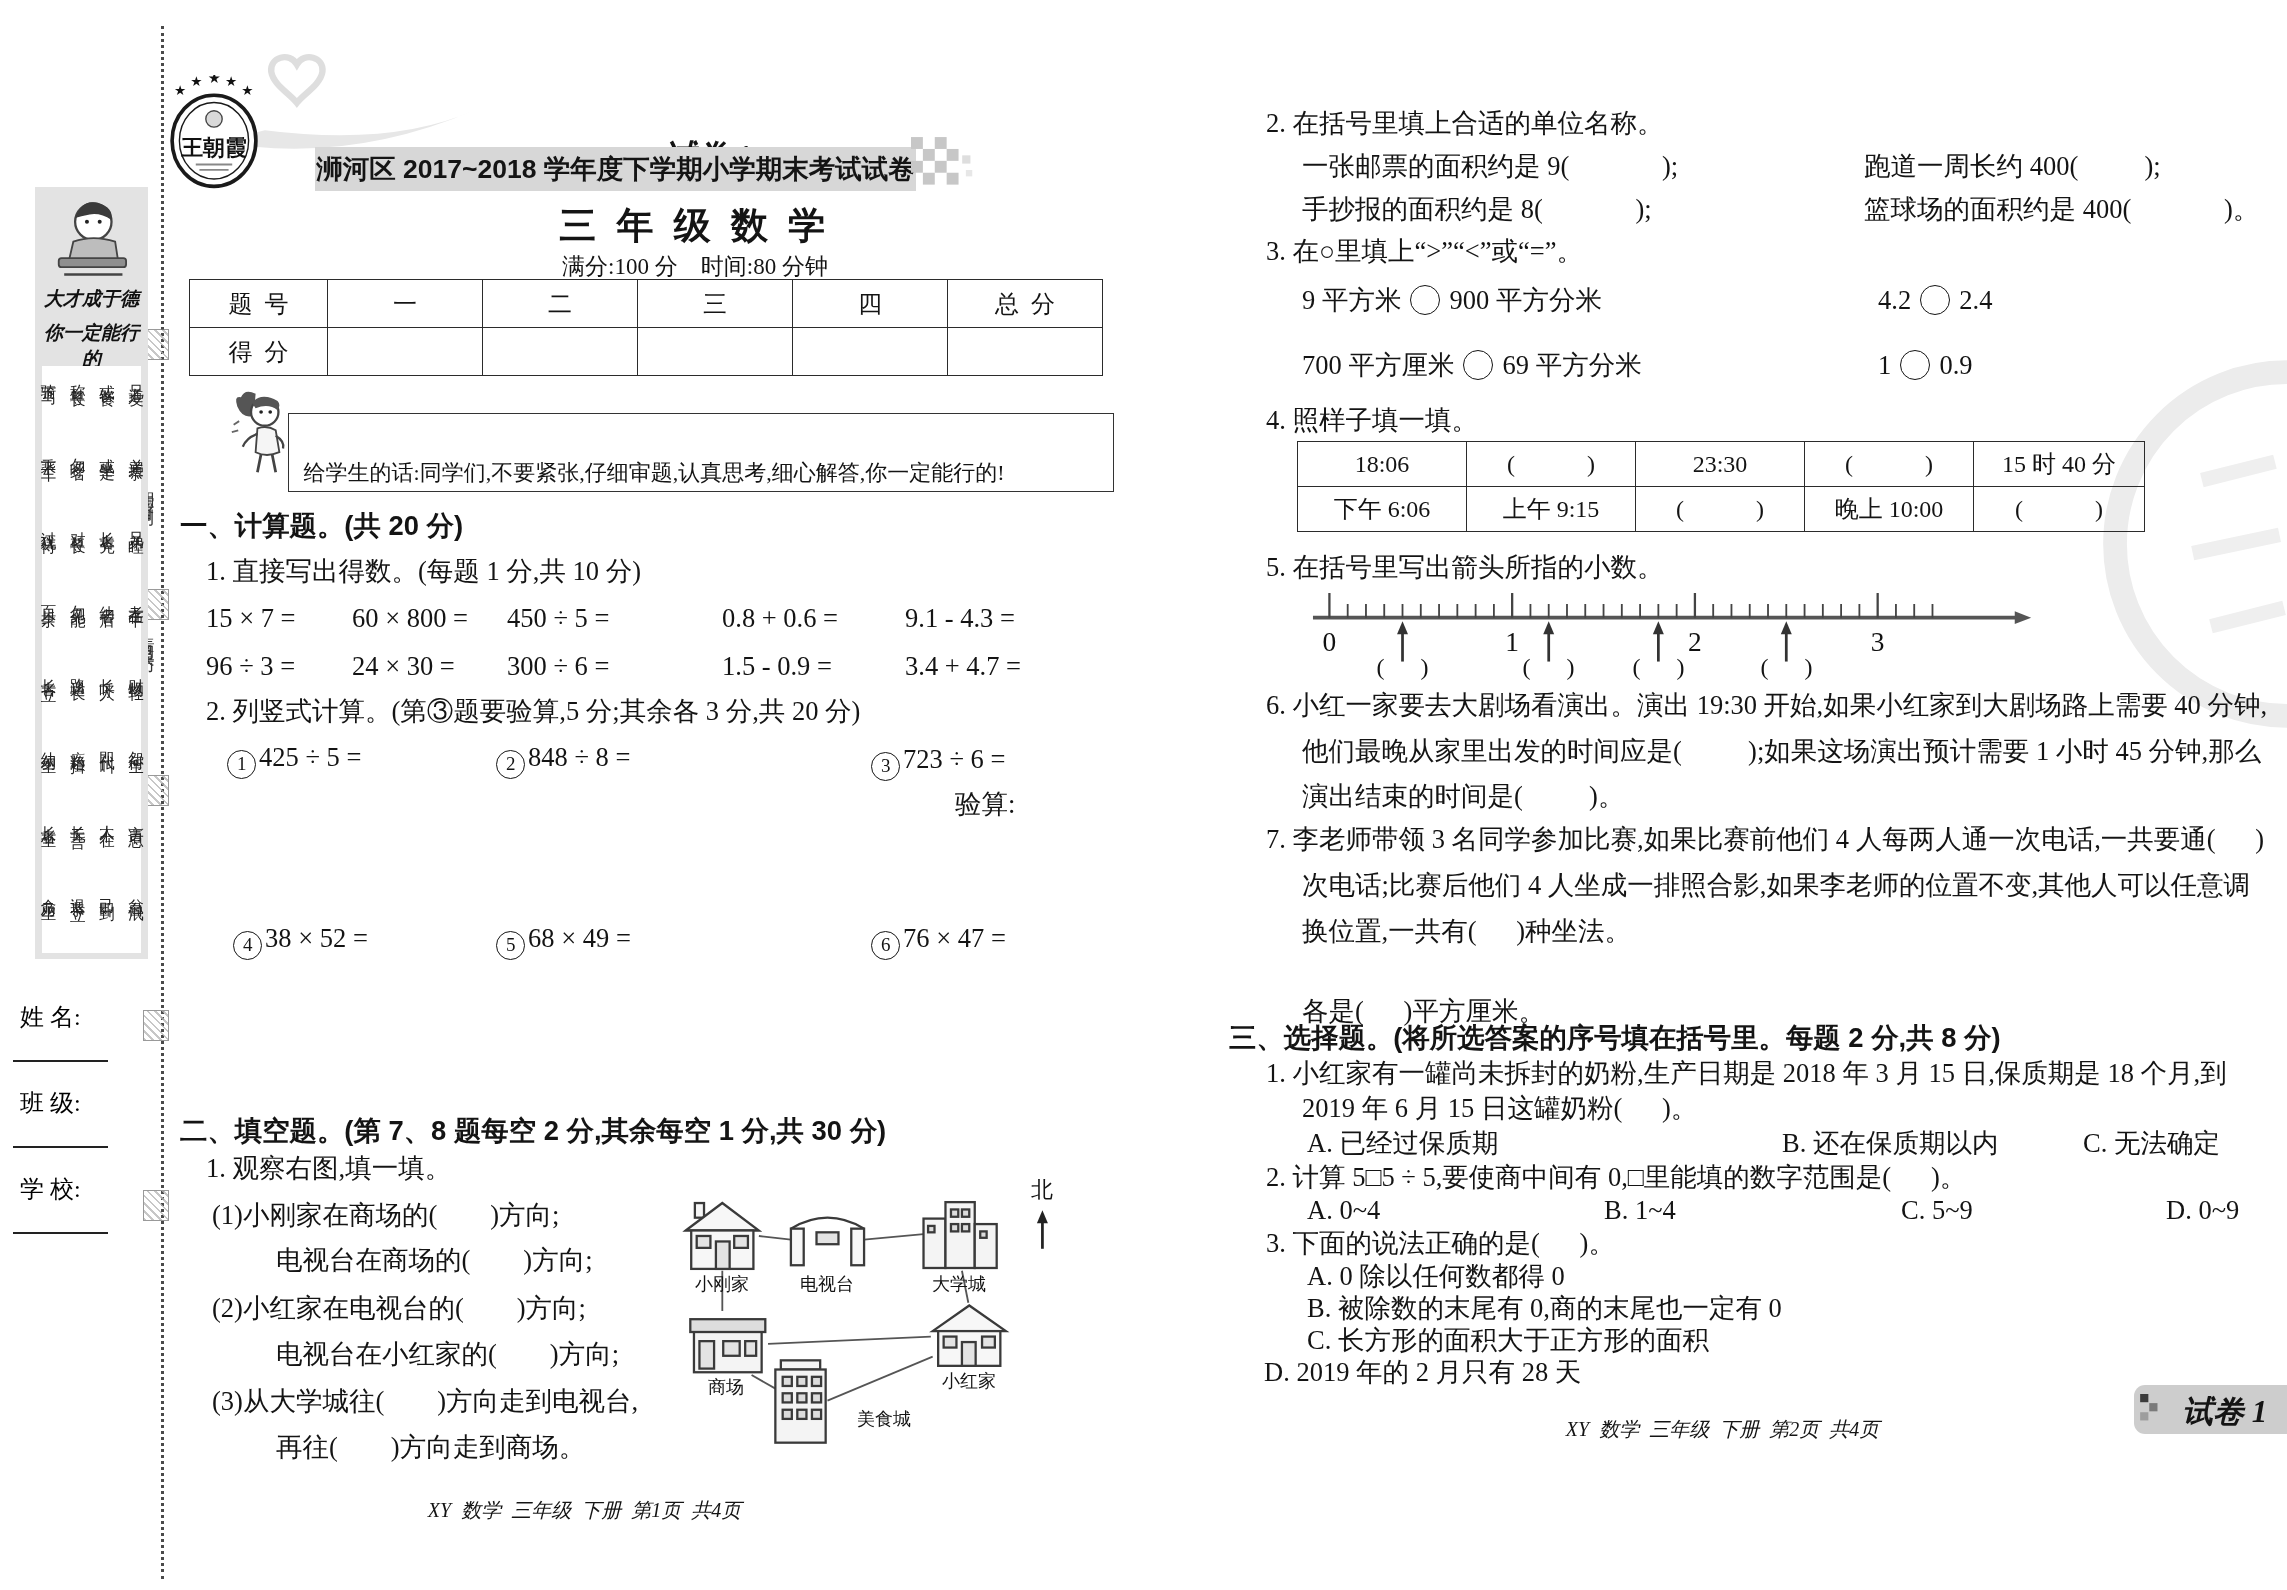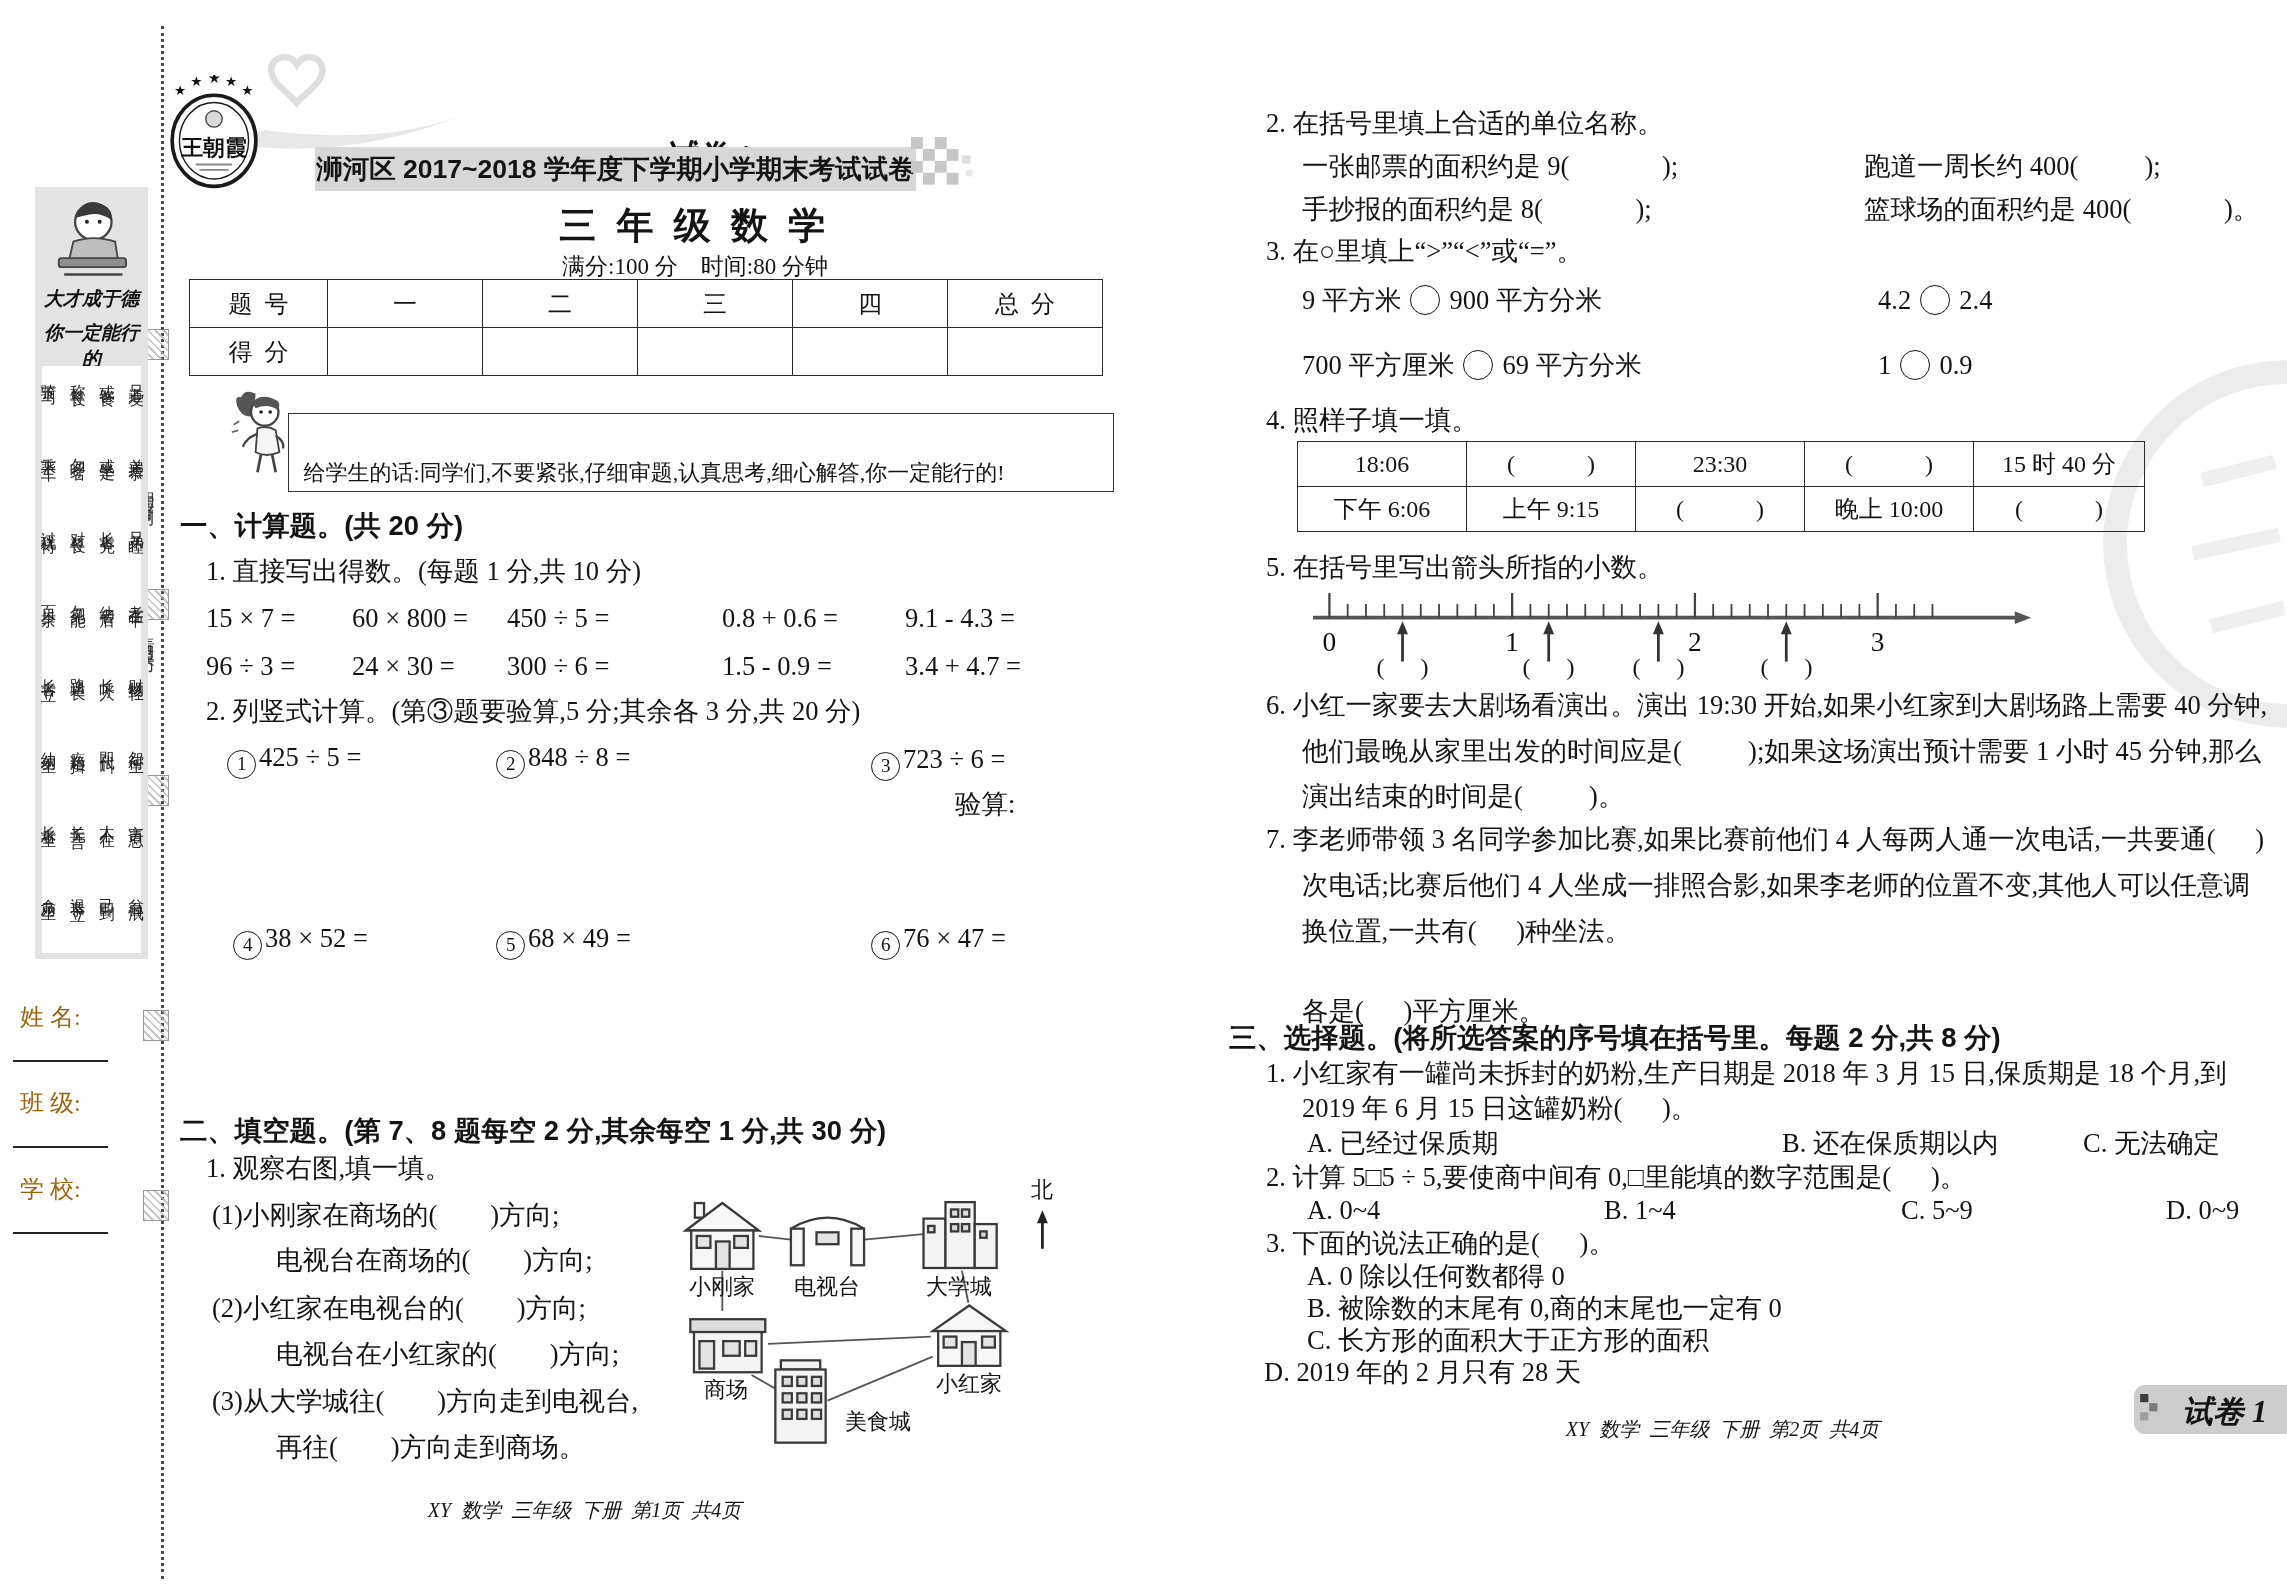--- a/index.html
+++ b/index.html
@@ -14,21 +14,21 @@
   #fold-line{position:absolute;left:161px;top:25.6px;height:1553px;width:0;border-left:3.7px dotted #4a4a4a;}
   #side-panel{position:absolute;left:35px;top:187px;width:113px;height:772px;background:#e3e3e3;}
   #verse-box{position:absolute;left:7.3px;top:179px;width:99px;height:587px;background:#fff;}
   .v-row{display:flex;justify-content:center;gap:8.2px;margin-top:6.4px;height:67px;}
   .v-cell{writing-mode:vertical-rl;text-orientation:upright;font-size:15.5px;letter-spacing:3.7px;color:#222;}
   .motto{position:absolute;left:0;width:113px;text-align:center;font-weight:bold;font-style:italic;font-size:19px;color:#111;}
   .v-notice{position:absolute;left:133px;writing-mode:vertical-rl;text-orientation:upright;
             font-size:18.3px;letter-spacing:6.4px;color:#333;}
   .fold-mark{position:absolute;left:143px;width:24px;height:29px;border:1.8px solid #777;opacity:.75;
              background:repeating-linear-gradient(45deg,#b5b5b5 0 1.8px,transparent 1.8px 5.5px);}
-  .field-label{position:absolute;left:20px;font-size:24px;color:#a16207;}
+  .field-label{position:absolute;left:20px;font-size:24px;color:#000000;}
   .uline{position:absolute;left:12.8px;width:95px;height:1.8px;background:#222;}
   
   #title-band{position:absolute;left:315px;top:147px;width:601px;height:44px;background:#d7d7d7;
               display:flex;align-items:center;justify-content:center;font-weight:bold;font-size:26.5px;
               font-family:"Liberation Sans","DejaVu Sans",sans-serif;letter-spacing:0;}
   .stars{font-size:22px;color:#9a9a9a;}
   .stars.dark{color:#222;}
   #paper-label{font-size:32px;font-weight:bold;font-style:italic;margin:0 5.5px;}
   
   table.grid{position:absolute;border-collapse:collapse;table-layout:fixed;}
@@ -36,21 +36,21 @@
   
   #note-box{position:absolute;left:288px;top:413px;width:824px;height:77px;border:1.8px solid #333;}
   .note-line{position:absolute;left:14.6px;white-space:pre;font-size:22px;}
   
   .ci{display:inline-block;width:27.4px;height:27.4px;border:1.8px solid #141414;border-radius:50%;
       text-align:center;line-height:25.6px;font-size:19px;vertical-align:-3.7px;margin-right:2.7px;}
   .cmp{display:inline-block;width:28px;height:28px;border:1.8px solid #141414;border-radius:50%;
        vertical-align:-6.4px;margin:0 9.1px;}
   .blank-paren{position:absolute;width:69px;text-align:center;font-size:24px;white-space:pre;}
   svg{position:absolute;}
-  .maplabel{position:absolute;font-size:22px;white-space:pre;text-align:center;width:84px;}
+  .maplabel{position:absolute;font-size:18px;white-space:pre;text-align:center;width:84px;}
 </style>
 </head>
 <body>
 
 <div id="page">
 
   <svg style="left:210px;top:46px;" width="384" height="119" viewBox="0 0 420 130">
     <path d="M10,105 Q150,130 290,70 Q200,110 60,92 Z" fill="#e7e7e7"></path>
     <path d="M95,20 c-8,-14 -30,-8 -28,8 c2,14 20,24 28,34 c8,-10 26,-20 28,-34 c2,-16 -20,-22 -28,-8 z" fill="none" stroke="#dedede" stroke-width="7"></path>
   </svg>

